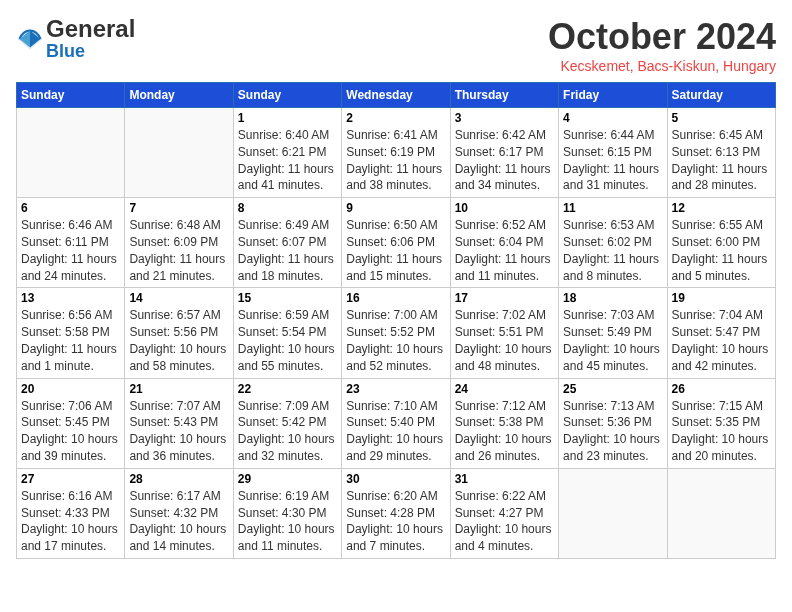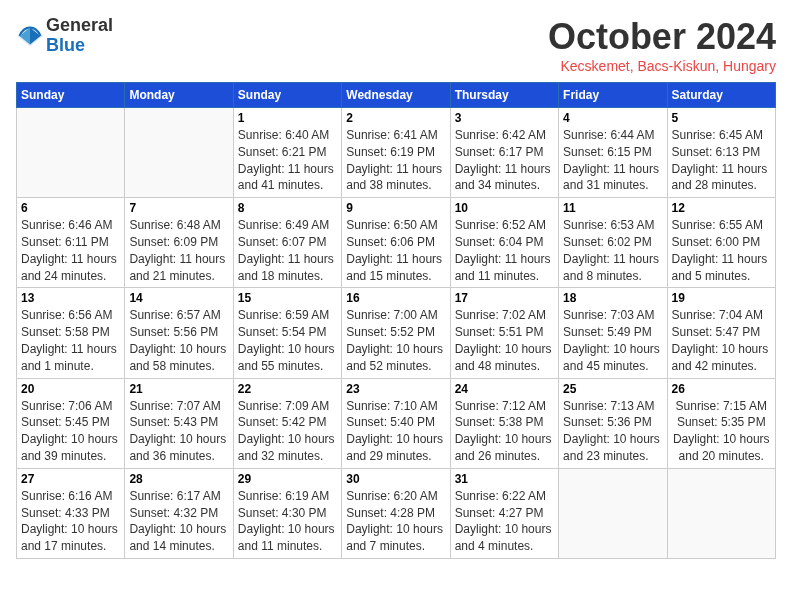--- a/index.html
+++ b/index.html
@@ -19,21 +19,21 @@
     .logo {
       display: flex;
       align-items: center;
     }
     .logo-text {
       display: flex;
       flex-direction: column;
       line-height: 1.1;
     }
     .logo-general {
-      font-size: 18px;
+      font-size: 24px;
       font-weight: bold;
       color: #333;
     }
     .logo-blue {
       font-size: 18px;
       font-weight: bold;
       color: #1a6fba;
     }
     .logo-icon {
       width: 28px;
@@ -278,21 +278,21 @@
 Daylight: 10 hours and 26 minutes.</div>
         </td>
         <td>
           <span class="day-num">25</span>
           <div class="day-info" style="white-space: pre-line;">Sunrise: 7:13 AM
 Sunset: 5:36 PM
 Daylight: 10 hours and 23 minutes.</div>
         </td>
         <td>
           <span class="day-num">26</span>
-          <div class="day-info" style="white-space: pre-line; text-align: center;">Sunrise: 7:15 AM
+          <div class="day-info" style="white-space: pre-line;">Sunrise: 7:15 AM
 Sunset: 5:35 PM
 Daylight: 10 hours and 20 minutes.</div>
         </td>
       </tr>
       <tr>
         <td>
           <span class="day-num">27</span>
           <div class="day-info" style="white-space: pre-line;">Sunrise: 6:16 AM
 Sunset: 4:33 PM
 Daylight: 10 hours and 17 minutes.</div>

